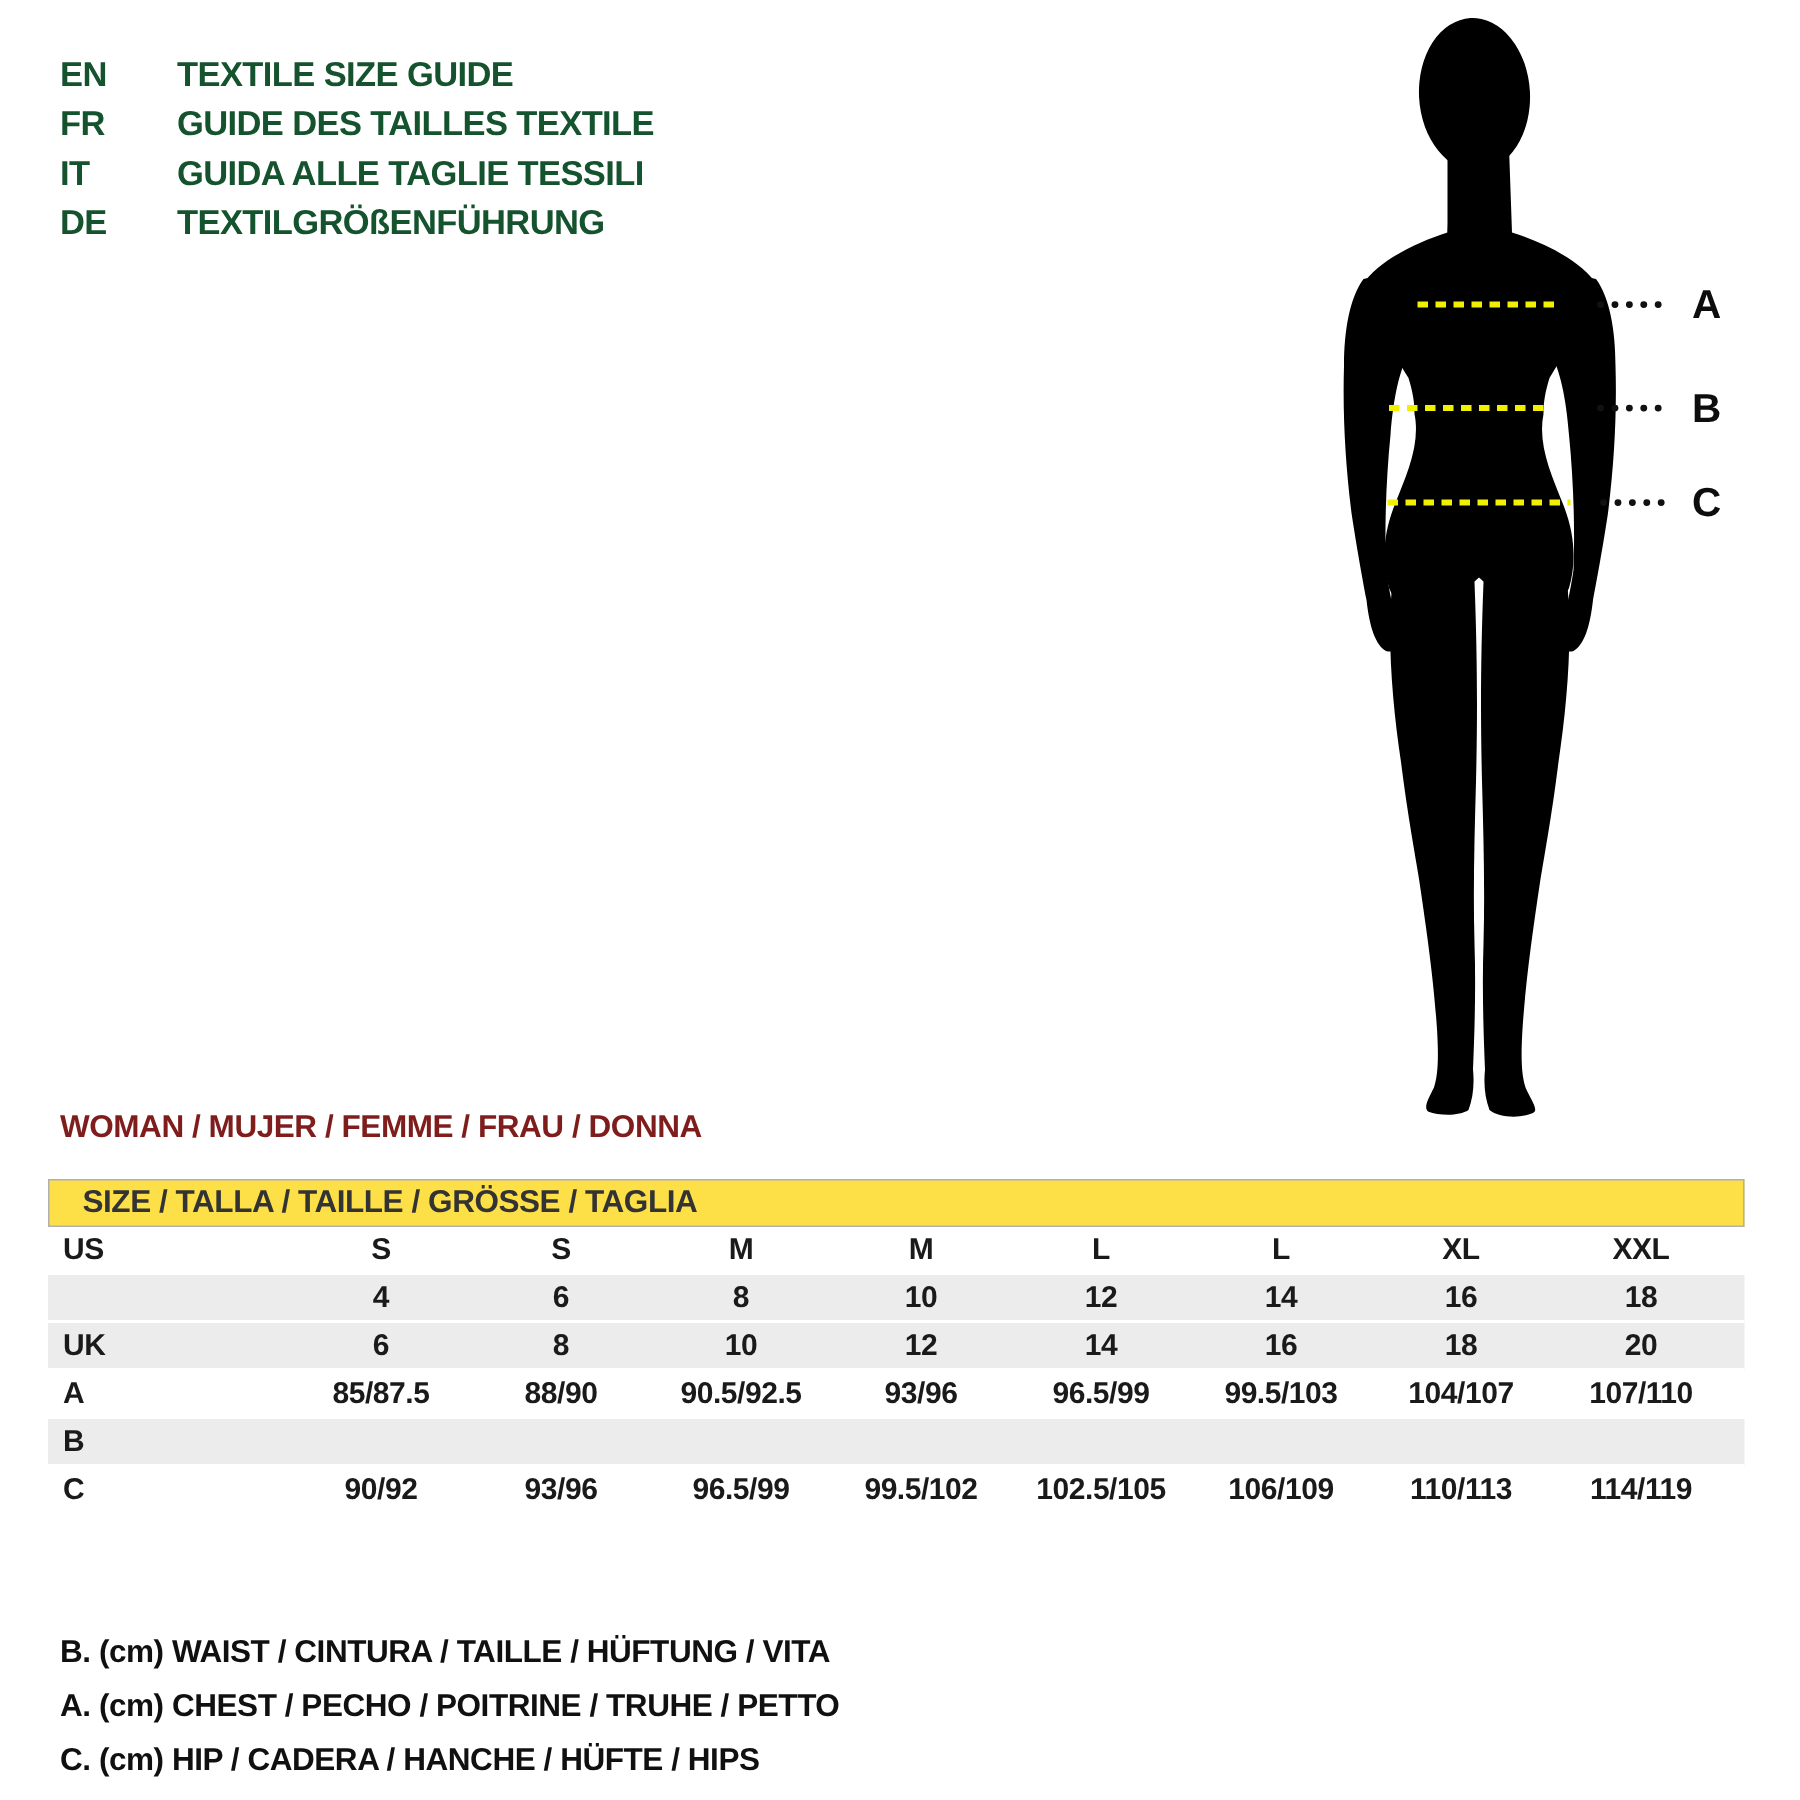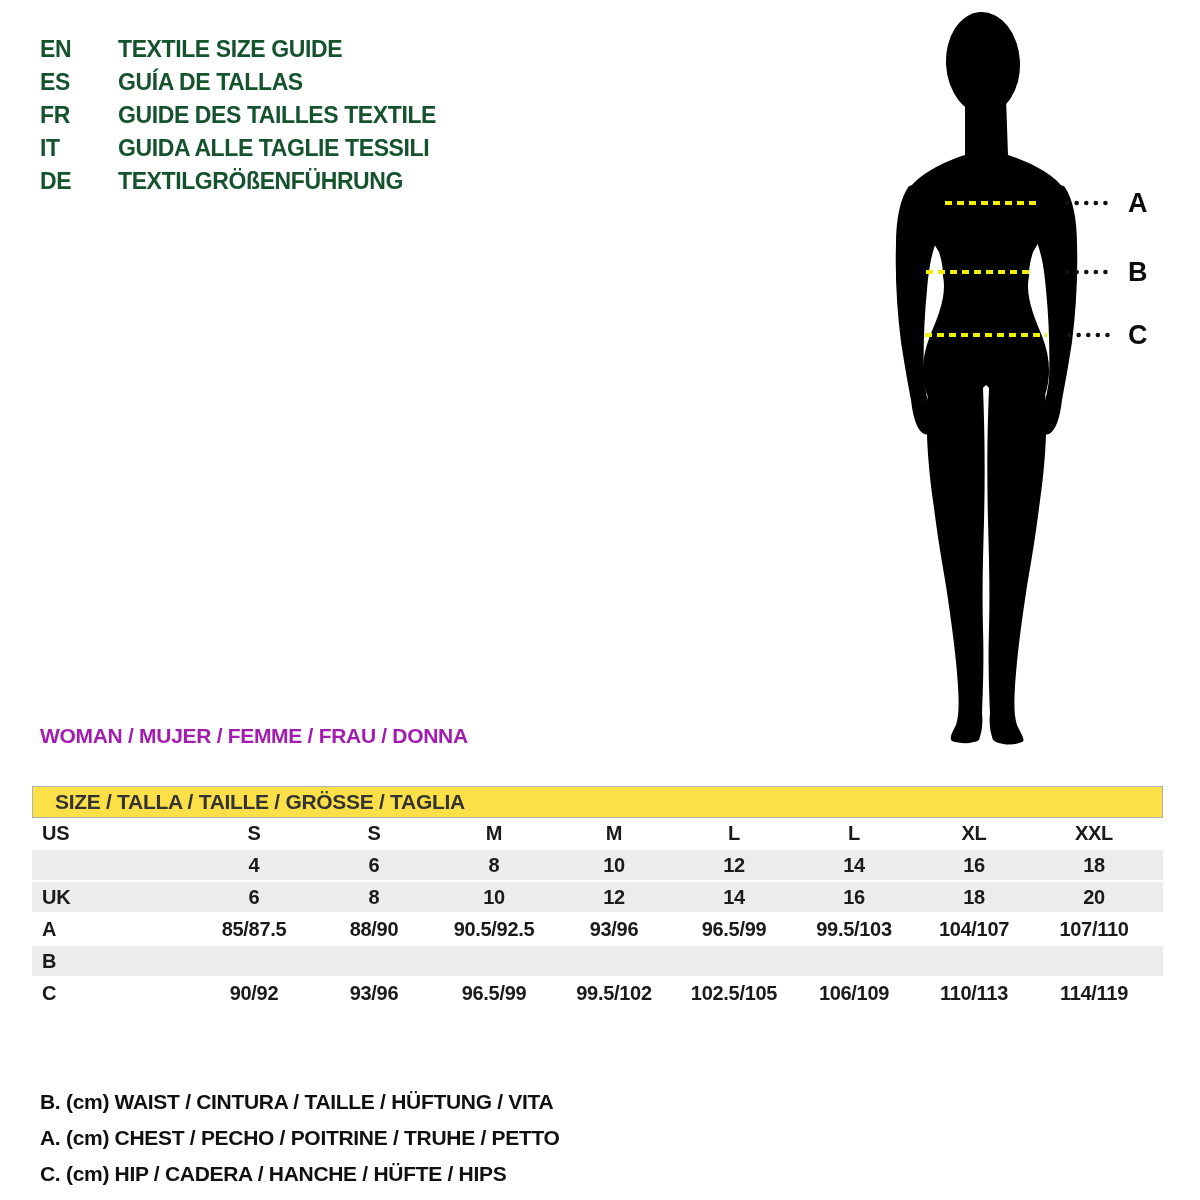--- a/index.html
+++ b/index.html
@@ -19,22 +19,22 @@
   .figure-wrap { position:absolute; left:855px; top:0; width:345px; height:760px; }
   .figure-wrap svg { display:block; }
 
   .marker-label { position:absolute; width:40px; height:30px; line-height:30px;
                   font-size:27px; font-weight:bold; color:#0d0d0d; }
   .m-a { left:1128px; top:188px; }
   .m-b { left:1128px; top:257px; }
   .m-c { left:1128px; top:320px; }
 
   
-  .woman-heading { position:absolute; left:40px; top:724px;
-                   font-size:21px; font-weight:bold; letter-spacing:-0.3px; color:#a21caf; }
+  .woman-heading { position:absolute; left:40px; top:740px;
+                   font-size:21px; font-weight:bold; letter-spacing:-0.3px; color:#7f1d1d; }
 
   
   .size-table { position:absolute; left:32px; top:786px; width:1131px; }
   .thead { height:32px; background:#fde047; border:1px solid #b0b0b0; box-sizing:border-box;
            display:flex; align-items:center; padding-left:22px;
            font-size:21px; font-weight:bold; letter-spacing:-0.3px; color:#333; }
   .tbody { width:100%; }
   .trow  { display:flex; align-items:center; height:32px; box-sizing:border-box;
            border-bottom:2px solid #ffffff;
            font-size:20px; font-weight:bold; letter-spacing:-0.3px; color:#1a1a1a; }
@@ -56,24 +56,20 @@
 
 <div class="page">
 
   <div class="lang-list">
 
       <div class="lang-row">
         <span class="lang-code">EN</span>
         <span class="lang-label">TEXTILE SIZE GUIDE</span>
       </div>
 
-      <div class="lang-row">
-        <span class="lang-code">ES</span>
-        <span class="lang-label">GUÍA DE TALLAS</span>
-      </div>
 
       <div class="lang-row">
         <span class="lang-code">FR</span>
         <span class="lang-label">GUIDE DES TAILLES TEXTILE</span>
       </div>
 
       <div class="lang-row">
         <span class="lang-code">IT</span>
         <span class="lang-label">GUIDA ALLE TAGLIE TESSILI</span>
       </div>

